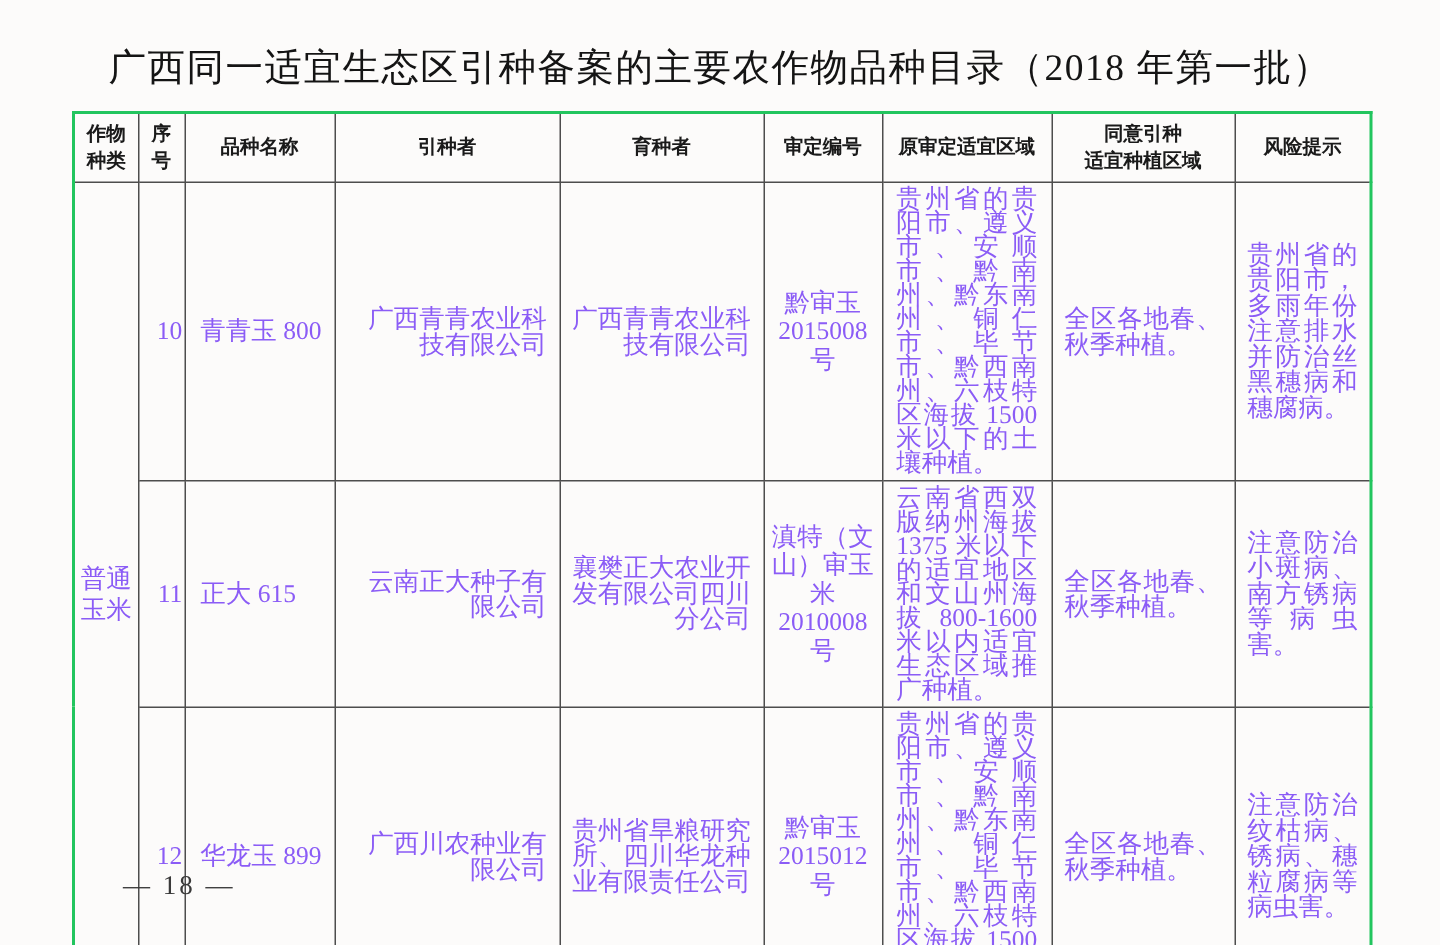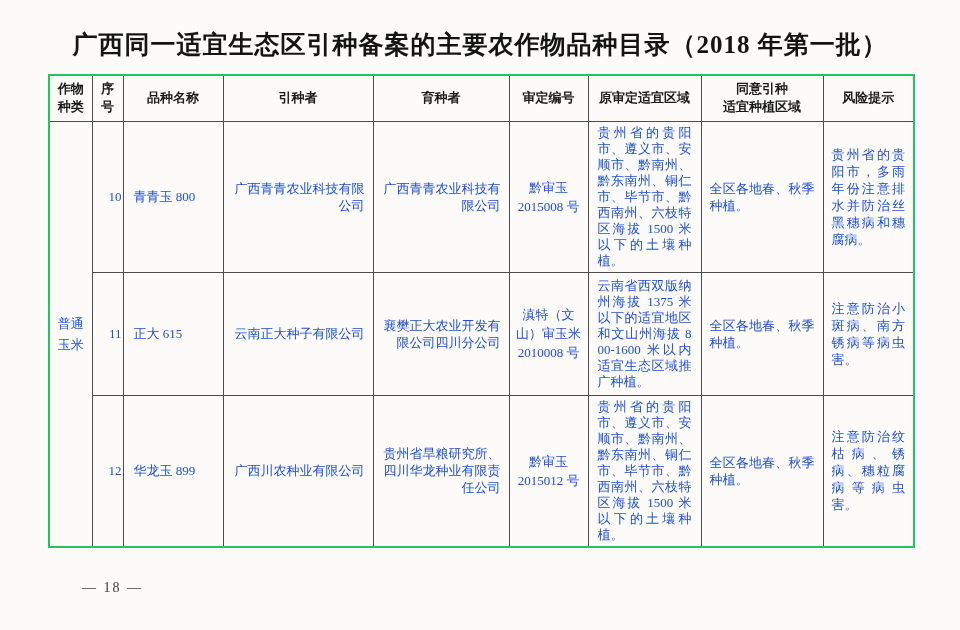--- a/index.html
+++ b/index.html
@@ -13,21 +13,21 @@
     width:960px;height:630px;
     background:#fcfbfa;
     overflow:hidden;
   }
   .doc-title{
     position:absolute;
     left:0; top:28px;
     width:100%;
     text-align:center;
     font-size:25px;
-    font-weight:bold;
+    font-weight:normal;
     color:#141414;
     letter-spacing:1px;
   }
   table.catalog{
     position:absolute;
     left:48px; top:74px;
     width:865px;
     border-collapse:collapse;
     table-layout:fixed;
     border:2px solid #22c55e;
@@ -40,22 +40,22 @@
   table.catalog th{
     font-size:13px;
     font-weight:bold;
     color:#1a1a1a;
     text-align:center;
     white-space:pre-line;
     line-height:18px;
     padding:2px;
   }
   table.catalog td{
-    font-size:13px;
-    color:#1d4ed8;
+    font-size:17px;
+    color:#8b5cf6;
   }
   .c-crop{
     text-align:center;
     white-space:pre-line;
     line-height:21px;
   }
   .c-seq{ text-align:right; }
   .c-variety{ padding:2px 4px 2px 10px; }
   .c-intro, .c-breeder{
     padding:4px 8px;
@@ -84,21 +84,21 @@
   .c-risk{
     padding:4px 8px;
     line-height:17px;
     text-align:justify;
     text-align-last:left;
     word-break:break-all;
   }
   .page-number{
     position:absolute;
     left:82px; top:580px;
-    font-size:14px;
+    font-size:18px;
     color:#3a3a3a;
     letter-spacing:2px;
   }
 </style>
 </head>
 <body>
 
 <div class="page">
 
   <div class="doc-title">广西同一适宜生态区引种备案的主要农作物品种目录（2018 年第一批）</div>

